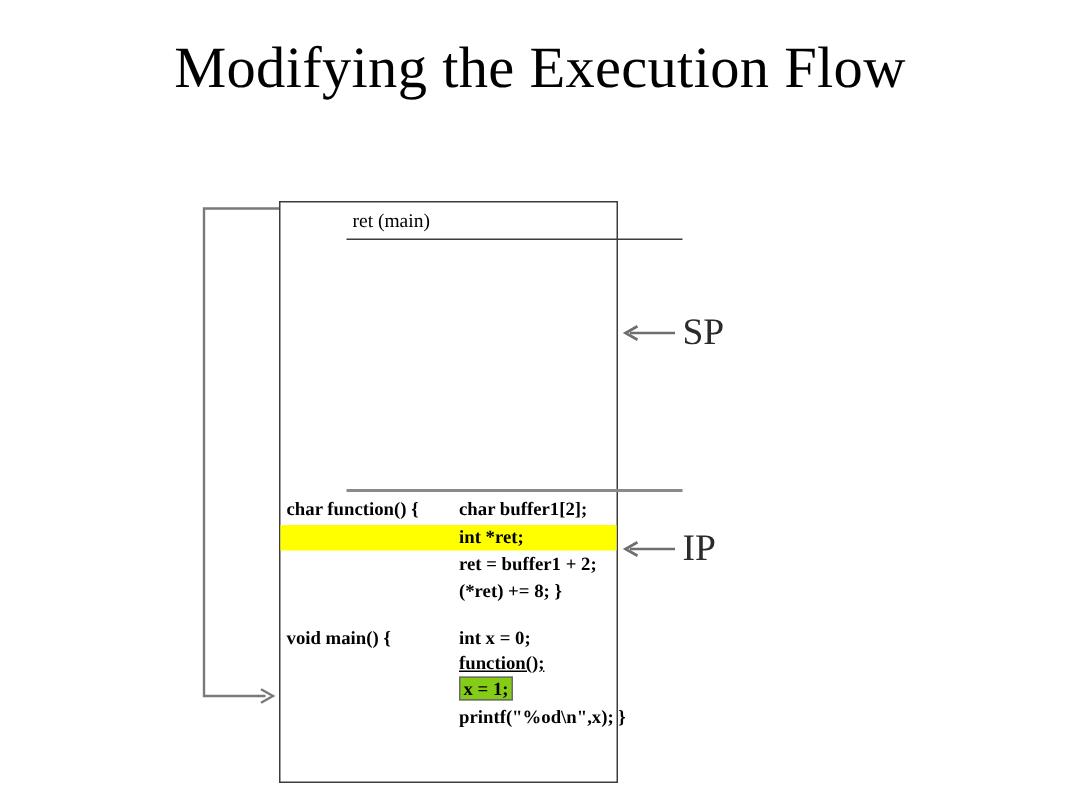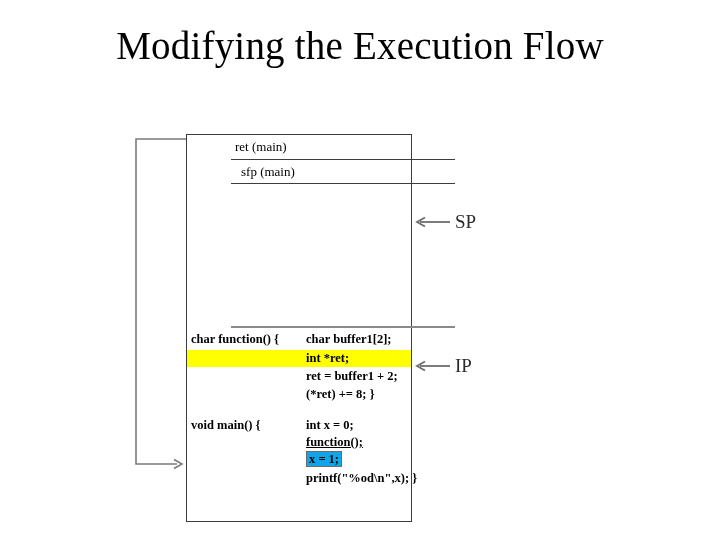--- a/index.html
+++ b/index.html
@@ -92,37 +92,37 @@
     left: 0;
     width: 100%;
     top: 22px;
     height: 17px;
     background: #ffff00;
   }
 
   
   .boxed {
     border: 1px solid #6b6b6b;
-    background: #0ea5e9;
+    background: #84cc16;
     padding: 0 2px;
     display: inline-block;
     line-height: 14px;
   }
 
   
   .pointer {
     position: absolute;
     display: flex;
     align-items: center;
     height: 22px;
   }
   .pointer .arrow-svg { display: block; }
   .pointer .ptr-label {
     font-family: "Liberation Serif", "DejaVu Serif", serif;
-    font-size: 19px;
+    font-size: 25px;
     line-height: 22px;
     color: #2b2b2b;
     margin-left: 3px;
   }
   #pointer-sp { left: 414px; top: 211px; }
   #pointer-ip { left: 414px; top: 355px; }
 
   
   #flow-connector {
     position: absolute;
@@ -140,21 +140,20 @@
 
 <svg id="flow-connector" viewBox="0 0 60 336" width="60" height="336">
   <path d="M 58 5 L 6 5 L 6 330 L 47 330" fill="none" stroke="#7a7a7a" stroke-width="1.6"></path>
   <path d="M 44 325.5 L 52 330 L 44 334.5" fill="none" stroke="#7a7a7a" stroke-width="1.6"></path>
 </svg>
 
 <div id="stack-box">
 
   <div class="stack-row" id="row-ret">ret (main)</div>
 
-  <div class="stack-row indent" id="row-sfp">sfp (main)</div>
 
 
 
   <div class="stack-row" id="row-empty"></div>
 
   <div id="code-area">
 
     <div id="highlight-band"></div>
 
     <div class="code-line col-left" style="top:3px;">char function() {</div>

